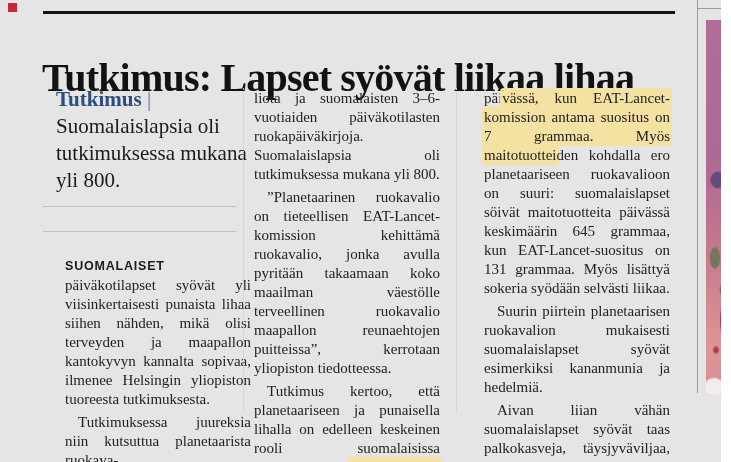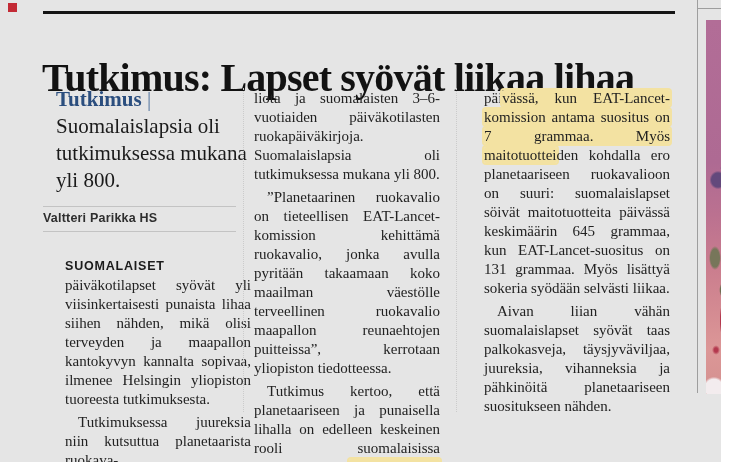--- a/index.html
+++ b/index.html
@@ -76,34 +76,34 @@
 
   <h1 class="headline">Tutkimus: Lapset syövät liikaa lihaa</h1>
 
   <div class="kicker">
     <span class="kicker-label">Tutkimus</span>
     <span class="kicker-pipe">|</span>
     <span class="kicker-summary">Suomalaislapsia oli tutkimuksessa mukana yli 800.</span>
   </div>
 
   <div class="rule r1"></div>
-  <div class="byline">Valtteri Parikka HS</div>
   <div class="rule r2"></div>
 
   <div class="bodycol col-1">
       <p><span class="lead">SUOMALAISET</span><span> päiväkotilapset syövät yli viisinkertaisesti punaista lihaa siihen nähden, mikä olisi terveyden ja maapallon kantokyvyn kannalta sopivaa, ilmenee Helsingin yliopiston tuoreesta tutkimuksesta.</span></p>
       <p class="indent"><span>Tutkimuksessa juureksia niin kutsuttua planetaarista ruokava-</span></p>
     </div>
   <div class="bodycol col-2">
       <p><span>liota ja suomalaisten 3–6-vuotiaiden päiväkotilasten ruokapäiväkirjoja. Suomalaislapsia oli tutkimuksessa mukana yli 800.</span></p>
       <p class="indent"><span>”Planetaarinen ruokavalio on tieteellisen EAT-Lancet-komission kehittämä ruokavalio, jonka avulla pyritään takaamaan koko maailman väestölle terveellinen ruokavalio maapallon reunaehtojen puitteissa”, kerrotaan yliopiston tiedotteessa.</span></p>
       <p class="indent"><span>Tutkimus kertoo, että planetaariseen ja punaisella lihalla on edelleen keskeinen rooli suomalaisissa ruokapöydissä. </span><span class="hl">Esimerkiksi 3–4-vuotiaat päiväkotilapset syövät Suomessa keskimäärin 40 grammaa punaista</span></p>
     </div>
   <div class="bodycol col-3">
       <p><span>päi</span><span class="hl">vässä, kun EAT-Lancet-komission antama suositus on 7 grammaa. Myös maitotuottei</span><span>den kohdalla ero planetaariseen ruokavalioon on suuri: suomalaislapset söivät maitotuotteita päivässä keskimäärin 645 grammaa, kun EAT-Lancet-suositus on 131 grammaa. Myös lisättyä sokeria syödään selvästi liikaa.</span></p>
+      <p class="indent"><span>Suurin piirtein planetaarisen ruokavalion mukaisesti suomalaislapset syövät esimerkiksi kananmunia ja hedelmiä.</span></p>
       <p class="indent"><span>Aivan liian vähän suomalaislapset syövät taas palkokasveja, täysjyväviljaa, juureksia, vihanneksia ja pähkinöitä planetaariseen suositukseen nähden.</span></p>
     </div>
 
   <div class="colsep sep-1"></div>
   <div class="colsep sep-2"></div>
 
   <div class="next-page-vrule"></div>
   <div class="next-page-hrule"></div>
   <div class="next-page-photo"></div>
 

